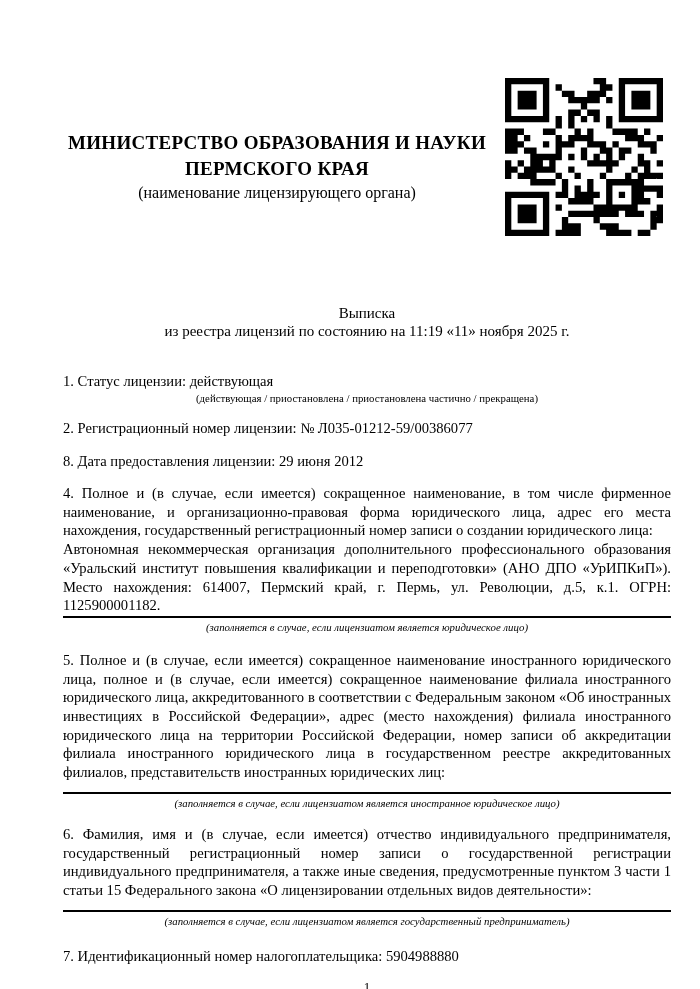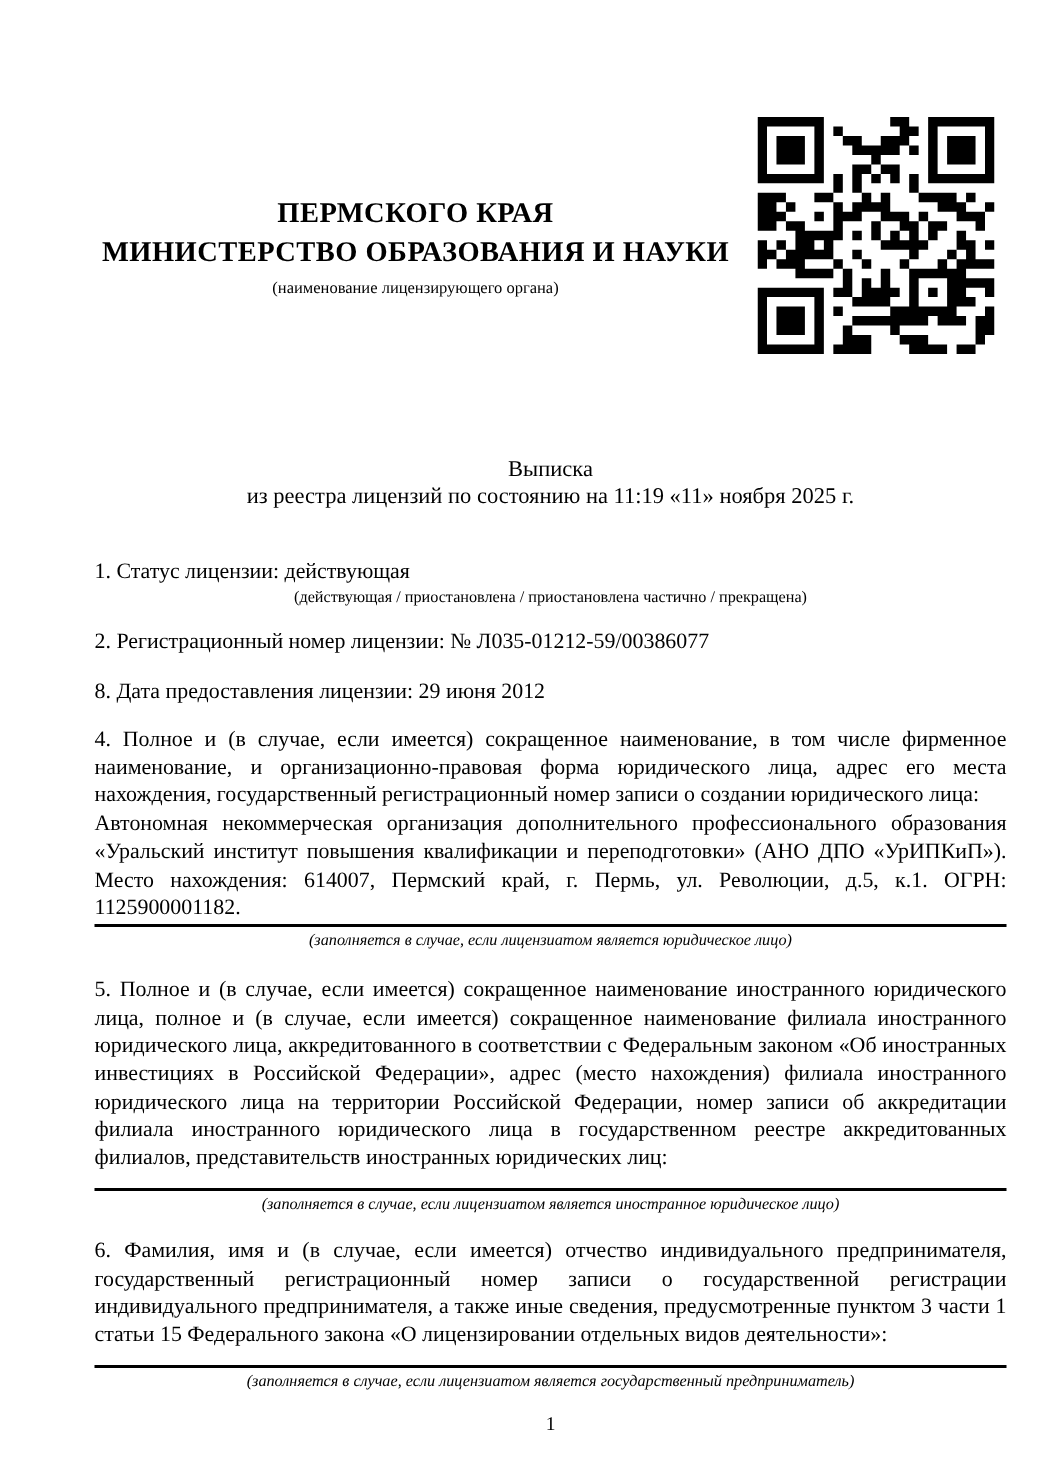--- a/index.html
+++ b/index.html
@@ -30,21 +30,21 @@
     text-align: center;
   }
   .ministry-name {
     font-weight: bold;
     font-size: 19px;
     line-height: 26px;
     letter-spacing: 0.3px;
   }
   .ministry-caption {
     margin-top: 4px;
-    font-size: 11px;
+    font-size: 16px;
     line-height: 13px;
   }
   .qr {
     position: absolute;
     left: 505px;
     top: 78px;
     width: 158px;
     height: 158px;
   }
   .qr svg { display: block; }
@@ -99,22 +99,22 @@
     margin-top: 13px;
   }
 </style>
 </head>
 <body>
 
 <div class="page">
 
   <div class="ministry">
     <div class="ministry-name">
+      <div>МИНИСТЕРСТВО ОБРАЗОВАНИЯ И НАУКИ</div>
       <div>ПЕРМСКОГО КРАЯ</div>
-      <div>МИНИСТЕРСТВО ОБРАЗОВАНИЯ И НАУКИ</div>
     </div>
     <div class="ministry-caption">(наименование лицензирующего органа)</div>
   </div>
 
   <div class="qr">
     <svg id="qr-svg" width="158" height="158" viewBox="0 0 158 158" xmlns="http://www.w3.org/2000/svg">
         <path d="M0.00 0.00h6.32v6.32h-6.32zM6.32 0.00h6.32v6.32h-6.32zM12.64 0.00h6.32v6.32h-6.32zM18.96 0.00h6.32v6.32h-6.32zM25.28 0.00h6.32v6.32h-6.32zM31.60 0.00h6.32v6.32h-6.32zM37.92 0.00h6.32v6.32h-6.32zM88.48 0.00h6.32v6.32h-6.32zM94.80 0.00h6.32v6.32h-6.32zM113.76 0.00h6.32v6.32h-6.32zM120.08 0.00h6.32v6.32h-6.32zM126.40 0.00h6.32v6.32h-6.32zM132.72 0.00h6.32v6.32h-6.32zM139.04 0.00h6.32v6.32h-6.32zM145.36 0.00h6.32v6.32h-6.32zM151.68 0.00h6.32v6.32h-6.32zM0.00 6.32h6.32v6.32h-6.32zM37.92 6.32h6.32v6.32h-6.32zM50.56 6.32h6.32v6.32h-6.32zM94.80 6.32h6.32v6.32h-6.32zM101.12 6.32h6.32v6.32h-6.32zM113.76 6.32h6.32v6.32h-6.32zM151.68 6.32h6.32v6.32h-6.32zM0.00 12.64h6.32v6.32h-6.32zM12.64 12.64h6.32v6.32h-6.32zM18.96 12.64h6.32v6.32h-6.32zM25.28 12.64h6.32v6.32h-6.32zM37.92 12.64h6.32v6.32h-6.32zM56.88 12.64h6.32v6.32h-6.32zM63.20 12.64h6.32v6.32h-6.32zM82.16 12.64h6.32v6.32h-6.32zM88.48 12.64h6.32v6.32h-6.32zM94.80 12.64h6.32v6.32h-6.32zM113.76 12.64h6.32v6.32h-6.32zM126.40 12.64h6.32v6.32h-6.32zM132.72 12.64h6.32v6.32h-6.32zM139.04 12.64h6.32v6.32h-6.32zM151.68 12.64h6.32v6.32h-6.32zM0.00 18.96h6.32v6.32h-6.32zM12.64 18.96h6.32v6.32h-6.32zM18.96 18.96h6.32v6.32h-6.32zM25.28 18.96h6.32v6.32h-6.32zM37.92 18.96h6.32v6.32h-6.32zM63.20 18.96h6.32v6.32h-6.32zM69.52 18.96h6.32v6.32h-6.32zM75.84 18.96h6.32v6.32h-6.32zM82.16 18.96h6.32v6.32h-6.32zM88.48 18.96h6.32v6.32h-6.32zM101.12 18.96h6.32v6.32h-6.32zM113.76 18.96h6.32v6.32h-6.32zM126.40 18.96h6.32v6.32h-6.32zM132.72 18.96h6.32v6.32h-6.32zM139.04 18.96h6.32v6.32h-6.32zM151.68 18.96h6.32v6.32h-6.32zM0.00 25.28h6.32v6.32h-6.32zM12.64 25.28h6.32v6.32h-6.32zM18.96 25.28h6.32v6.32h-6.32zM25.28 25.28h6.32v6.32h-6.32zM37.92 25.28h6.32v6.32h-6.32zM75.84 25.28h6.32v6.32h-6.32zM113.76 25.28h6.32v6.32h-6.32zM126.40 25.28h6.32v6.32h-6.32zM132.72 25.28h6.32v6.32h-6.32zM139.04 25.28h6.32v6.32h-6.32zM151.68 25.28h6.32v6.32h-6.32zM0.00 31.60h6.32v6.32h-6.32zM37.92 31.60h6.32v6.32h-6.32zM63.20 31.60h6.32v6.32h-6.32zM69.52 31.60h6.32v6.32h-6.32zM82.16 31.60h6.32v6.32h-6.32zM88.48 31.60h6.32v6.32h-6.32zM113.76 31.60h6.32v6.32h-6.32zM151.68 31.60h6.32v6.32h-6.32zM0.00 37.92h6.32v6.32h-6.32zM6.32 37.92h6.32v6.32h-6.32zM12.64 37.92h6.32v6.32h-6.32zM18.96 37.92h6.32v6.32h-6.32zM25.28 37.92h6.32v6.32h-6.32zM31.60 37.92h6.32v6.32h-6.32zM37.92 37.92h6.32v6.32h-6.32zM50.56 37.92h6.32v6.32h-6.32zM63.20 37.92h6.32v6.32h-6.32zM75.84 37.92h6.32v6.32h-6.32zM88.48 37.92h6.32v6.32h-6.32zM101.12 37.92h6.32v6.32h-6.32zM113.76 37.92h6.32v6.32h-6.32zM120.08 37.92h6.32v6.32h-6.32zM126.40 37.92h6.32v6.32h-6.32zM132.72 37.92h6.32v6.32h-6.32zM139.04 37.92h6.32v6.32h-6.32zM145.36 37.92h6.32v6.32h-6.32zM151.68 37.92h6.32v6.32h-6.32zM50.56 44.24h6.32v6.32h-6.32zM63.20 44.24h6.32v6.32h-6.32zM101.12 44.24h6.32v6.32h-6.32zM0.00 50.56h6.32v6.32h-6.32zM6.32 50.56h6.32v6.32h-6.32zM12.64 50.56h6.32v6.32h-6.32zM37.92 50.56h6.32v6.32h-6.32zM44.24 50.56h6.32v6.32h-6.32zM69.52 50.56h6.32v6.32h-6.32zM82.16 50.56h6.32v6.32h-6.32zM107.44 50.56h6.32v6.32h-6.32zM113.76 50.56h6.32v6.32h-6.32zM120.08 50.56h6.32v6.32h-6.32zM126.40 50.56h6.32v6.32h-6.32zM139.04 50.56h6.32v6.32h-6.32zM0.00 56.88h6.32v6.32h-6.32zM6.32 56.88h6.32v6.32h-6.32zM18.96 56.88h6.32v6.32h-6.32zM50.56 56.88h6.32v6.32h-6.32zM63.20 56.88h6.32v6.32h-6.32zM69.52 56.88h6.32v6.32h-6.32zM75.84 56.88h6.32v6.32h-6.32zM82.16 56.88h6.32v6.32h-6.32zM120.08 56.88h6.32v6.32h-6.32zM126.40 56.88h6.32v6.32h-6.32zM132.72 56.88h6.32v6.32h-6.32zM151.68 56.88h6.32v6.32h-6.32zM0.00 63.20h6.32v6.32h-6.32zM6.32 63.20h6.32v6.32h-6.32zM12.64 63.20h6.32v6.32h-6.32zM37.92 63.20h6.32v6.32h-6.32zM50.56 63.20h6.32v6.32h-6.32zM56.88 63.20h6.32v6.32h-6.32zM63.20 63.20h6.32v6.32h-6.32zM82.16 63.20h6.32v6.32h-6.32zM88.48 63.20h6.32v6.32h-6.32zM94.80 63.20h6.32v6.32h-6.32zM107.44 63.20h6.32v6.32h-6.32zM132.72 63.20h6.32v6.32h-6.32zM139.04 63.20h6.32v6.32h-6.32zM145.36 63.20h6.32v6.32h-6.32zM0.00 69.52h6.32v6.32h-6.32zM6.32 69.52h6.32v6.32h-6.32zM18.96 69.52h6.32v6.32h-6.32zM25.28 69.52h6.32v6.32h-6.32zM50.56 69.52h6.32v6.32h-6.32zM75.84 69.52h6.32v6.32h-6.32zM94.80 69.52h6.32v6.32h-6.32zM101.12 69.52h6.32v6.32h-6.32zM113.76 69.52h6.32v6.32h-6.32zM120.08 69.52h6.32v6.32h-6.32zM145.36 69.52h6.32v6.32h-6.32zM25.28 75.84h6.32v6.32h-6.32zM31.60 75.84h6.32v6.32h-6.32zM37.92 75.84h6.32v6.32h-6.32zM44.24 75.84h6.32v6.32h-6.32zM50.56 75.84h6.32v6.32h-6.32zM63.20 75.84h6.32v6.32h-6.32zM75.84 75.84h6.32v6.32h-6.32zM88.48 75.84h6.32v6.32h-6.32zM101.12 75.84h6.32v6.32h-6.32zM113.76 75.84h6.32v6.32h-6.32zM132.72 75.84h6.32v6.32h-6.32zM0.00 82.16h6.32v6.32h-6.32zM12.64 82.16h6.32v6.32h-6.32zM25.28 82.16h6.32v6.32h-6.32zM31.60 82.16h6.32v6.32h-6.32zM44.24 82.16h6.32v6.32h-6.32zM82.16 82.16h6.32v6.32h-6.32zM88.48 82.16h6.32v6.32h-6.32zM94.80 82.16h6.32v6.32h-6.32zM101.12 82.16h6.32v6.32h-6.32zM107.44 82.16h6.32v6.32h-6.32zM132.72 82.16h6.32v6.32h-6.32zM139.04 82.16h6.32v6.32h-6.32zM151.68 82.16h6.32v6.32h-6.32zM0.00 88.48h6.32v6.32h-6.32zM6.32 88.48h6.32v6.32h-6.32zM18.96 88.48h6.32v6.32h-6.32zM25.28 88.48h6.32v6.32h-6.32zM31.60 88.48h6.32v6.32h-6.32zM37.92 88.48h6.32v6.32h-6.32zM44.24 88.48h6.32v6.32h-6.32zM63.20 88.48h6.32v6.32h-6.32zM101.12 88.48h6.32v6.32h-6.32zM126.40 88.48h6.32v6.32h-6.32zM139.04 88.48h6.32v6.32h-6.32zM0.00 94.80h6.32v6.32h-6.32zM12.64 94.80h6.32v6.32h-6.32zM18.96 94.80h6.32v6.32h-6.32zM25.28 94.80h6.32v6.32h-6.32zM50.56 94.80h6.32v6.32h-6.32zM69.52 94.80h6.32v6.32h-6.32zM94.80 94.80h6.32v6.32h-6.32zM120.08 94.80h6.32v6.32h-6.32zM132.72 94.80h6.32v6.32h-6.32zM139.04 94.80h6.32v6.32h-6.32zM145.36 94.80h6.32v6.32h-6.32zM151.68 94.80h6.32v6.32h-6.32zM25.28 101.12h6.32v6.32h-6.32zM31.60 101.12h6.32v6.32h-6.32zM37.92 101.12h6.32v6.32h-6.32zM44.24 101.12h6.32v6.32h-6.32zM56.88 101.12h6.32v6.32h-6.32zM82.16 101.12h6.32v6.32h-6.32zM101.12 101.12h6.32v6.32h-6.32zM107.44 101.12h6.32v6.32h-6.32zM113.76 101.12h6.32v6.32h-6.32zM120.08 101.12h6.32v6.32h-6.32zM126.40 101.12h6.32v6.32h-6.32zM132.72 101.12h6.32v6.32h-6.32zM56.88 107.44h6.32v6.32h-6.32zM69.52 107.44h6.32v6.32h-6.32zM82.16 107.44h6.32v6.32h-6.32zM101.12 107.44h6.32v6.32h-6.32zM126.40 107.44h6.32v6.32h-6.32zM132.72 107.44h6.32v6.32h-6.32zM139.04 107.44h6.32v6.32h-6.32zM145.36 107.44h6.32v6.32h-6.32zM151.68 107.44h6.32v6.32h-6.32zM0.00 113.76h6.32v6.32h-6.32zM6.32 113.76h6.32v6.32h-6.32zM12.64 113.76h6.32v6.32h-6.32zM18.96 113.76h6.32v6.32h-6.32zM25.28 113.76h6.32v6.32h-6.32zM31.60 113.76h6.32v6.32h-6.32zM37.92 113.76h6.32v6.32h-6.32zM50.56 113.76h6.32v6.32h-6.32zM56.88 113.76h6.32v6.32h-6.32zM69.52 113.76h6.32v6.32h-6.32zM75.84 113.76h6.32v6.32h-6.32zM82.16 113.76h6.32v6.32h-6.32zM88.48 113.76h6.32v6.32h-6.32zM101.12 113.76h6.32v6.32h-6.32zM113.76 113.76h6.32v6.32h-6.32zM126.40 113.76h6.32v6.32h-6.32zM132.72 113.76h6.32v6.32h-6.32zM151.68 113.76h6.32v6.32h-6.32zM0.00 120.08h6.32v6.32h-6.32zM37.92 120.08h6.32v6.32h-6.32zM63.20 120.08h6.32v6.32h-6.32zM69.52 120.08h6.32v6.32h-6.32zM75.84 120.08h6.32v6.32h-6.32zM82.16 120.08h6.32v6.32h-6.32zM101.12 120.08h6.32v6.32h-6.32zM126.40 120.08h6.32v6.32h-6.32zM132.72 120.08h6.32v6.32h-6.32zM139.04 120.08h6.32v6.32h-6.32zM0.00 126.40h6.32v6.32h-6.32zM12.64 126.40h6.32v6.32h-6.32zM18.96 126.40h6.32v6.32h-6.32zM25.28 126.40h6.32v6.32h-6.32zM37.92 126.40h6.32v6.32h-6.32zM50.56 126.40h6.32v6.32h-6.32zM88.48 126.40h6.32v6.32h-6.32zM94.80 126.40h6.32v6.32h-6.32zM101.12 126.40h6.32v6.32h-6.32zM107.44 126.40h6.32v6.32h-6.32zM113.76 126.40h6.32v6.32h-6.32zM120.08 126.40h6.32v6.32h-6.32zM126.40 126.40h6.32v6.32h-6.32zM151.68 126.40h6.32v6.32h-6.32zM0.00 132.72h6.32v6.32h-6.32zM12.64 132.72h6.32v6.32h-6.32zM18.96 132.72h6.32v6.32h-6.32zM25.28 132.72h6.32v6.32h-6.32zM37.92 132.72h6.32v6.32h-6.32zM63.20 132.72h6.32v6.32h-6.32zM69.52 132.72h6.32v6.32h-6.32zM75.84 132.72h6.32v6.32h-6.32zM82.16 132.72h6.32v6.32h-6.32zM88.48 132.72h6.32v6.32h-6.32zM94.80 132.72h6.32v6.32h-6.32zM101.12 132.72h6.32v6.32h-6.32zM107.44 132.72h6.32v6.32h-6.32zM120.08 132.72h6.32v6.32h-6.32zM126.40 132.72h6.32v6.32h-6.32zM132.72 132.72h6.32v6.32h-6.32zM145.36 132.72h6.32v6.32h-6.32zM151.68 132.72h6.32v6.32h-6.32zM0.00 139.04h6.32v6.32h-6.32zM12.64 139.04h6.32v6.32h-6.32zM18.96 139.04h6.32v6.32h-6.32zM25.28 139.04h6.32v6.32h-6.32zM37.92 139.04h6.32v6.32h-6.32zM56.88 139.04h6.32v6.32h-6.32zM88.48 139.04h6.32v6.32h-6.32zM145.36 139.04h6.32v6.32h-6.32zM151.68 139.04h6.32v6.32h-6.32zM0.00 145.36h6.32v6.32h-6.32zM37.92 145.36h6.32v6.32h-6.32zM56.88 145.36h6.32v6.32h-6.32zM63.20 145.36h6.32v6.32h-6.32zM69.52 145.36h6.32v6.32h-6.32zM94.80 145.36h6.32v6.32h-6.32zM101.12 145.36h6.32v6.32h-6.32zM107.44 145.36h6.32v6.32h-6.32zM145.36 145.36h6.32v6.32h-6.32zM0.00 151.68h6.32v6.32h-6.32zM6.32 151.68h6.32v6.32h-6.32zM12.64 151.68h6.32v6.32h-6.32zM18.96 151.68h6.32v6.32h-6.32zM25.28 151.68h6.32v6.32h-6.32zM31.60 151.68h6.32v6.32h-6.32zM37.92 151.68h6.32v6.32h-6.32zM50.56 151.68h6.32v6.32h-6.32zM56.88 151.68h6.32v6.32h-6.32zM63.20 151.68h6.32v6.32h-6.32zM69.52 151.68h6.32v6.32h-6.32zM101.12 151.68h6.32v6.32h-6.32zM107.44 151.68h6.32v6.32h-6.32zM113.76 151.68h6.32v6.32h-6.32zM120.08 151.68h6.32v6.32h-6.32zM132.72 151.68h6.32v6.32h-6.32zM139.04 151.68h6.32v6.32h-6.32z" fill="#000000"></path>
       </svg>
   </div>
 
@@ -138,17 +138,18 @@
     <div class="small-caption">(заполняется в случае, если лицензиатом является юридическое лицо)</div>
 
     <div class="item just m-item5">5. Полное и (в случае, если имеется) сокращенное наименование иностранного юридического лица, полное и (в случае, если имеется) сокращенное наименование филиала иностранного юридического лица, аккредитованного в соответствии с Федеральным законом «Об иностранных инвестициях в Российской Федерации», адрес (место нахождения) филиала иностранного юридического лица на территории Российской Федерации, номер записи об аккредитации филиала иностранного юридического лица в государственном реестре аккредитованных филиалов, представительств иностранных юридических лиц:</div>
     <hr class="rule gap">
     <div class="small-caption">(заполняется в случае, если лицензиатом является иностранное юридическое лицо)</div>
 
     <div class="item just m-item6">6. Фамилия, имя и (в случае, если имеется) отчество индивидуального предпринимателя, государственный регистрационный номер записи о государственной регистрации индивидуального предпринимателя, а также иные сведения, предусмотренные пунктом 3 части 1 статьи 15 Федерального закона «О лицензировании отдельных видов деятельности»:</div>
     <hr class="rule gap">
     <div class="small-caption">(заполняется в случае, если лицензиатом является государственный предприниматель)</div>
 
+    <div class="item m-item7">7. Идентификационный номер налогоплательщика: 5904988880</div>
 
     <div class="page-number">1</div>
 
   </div>
 </div>
 
 </body></html>

